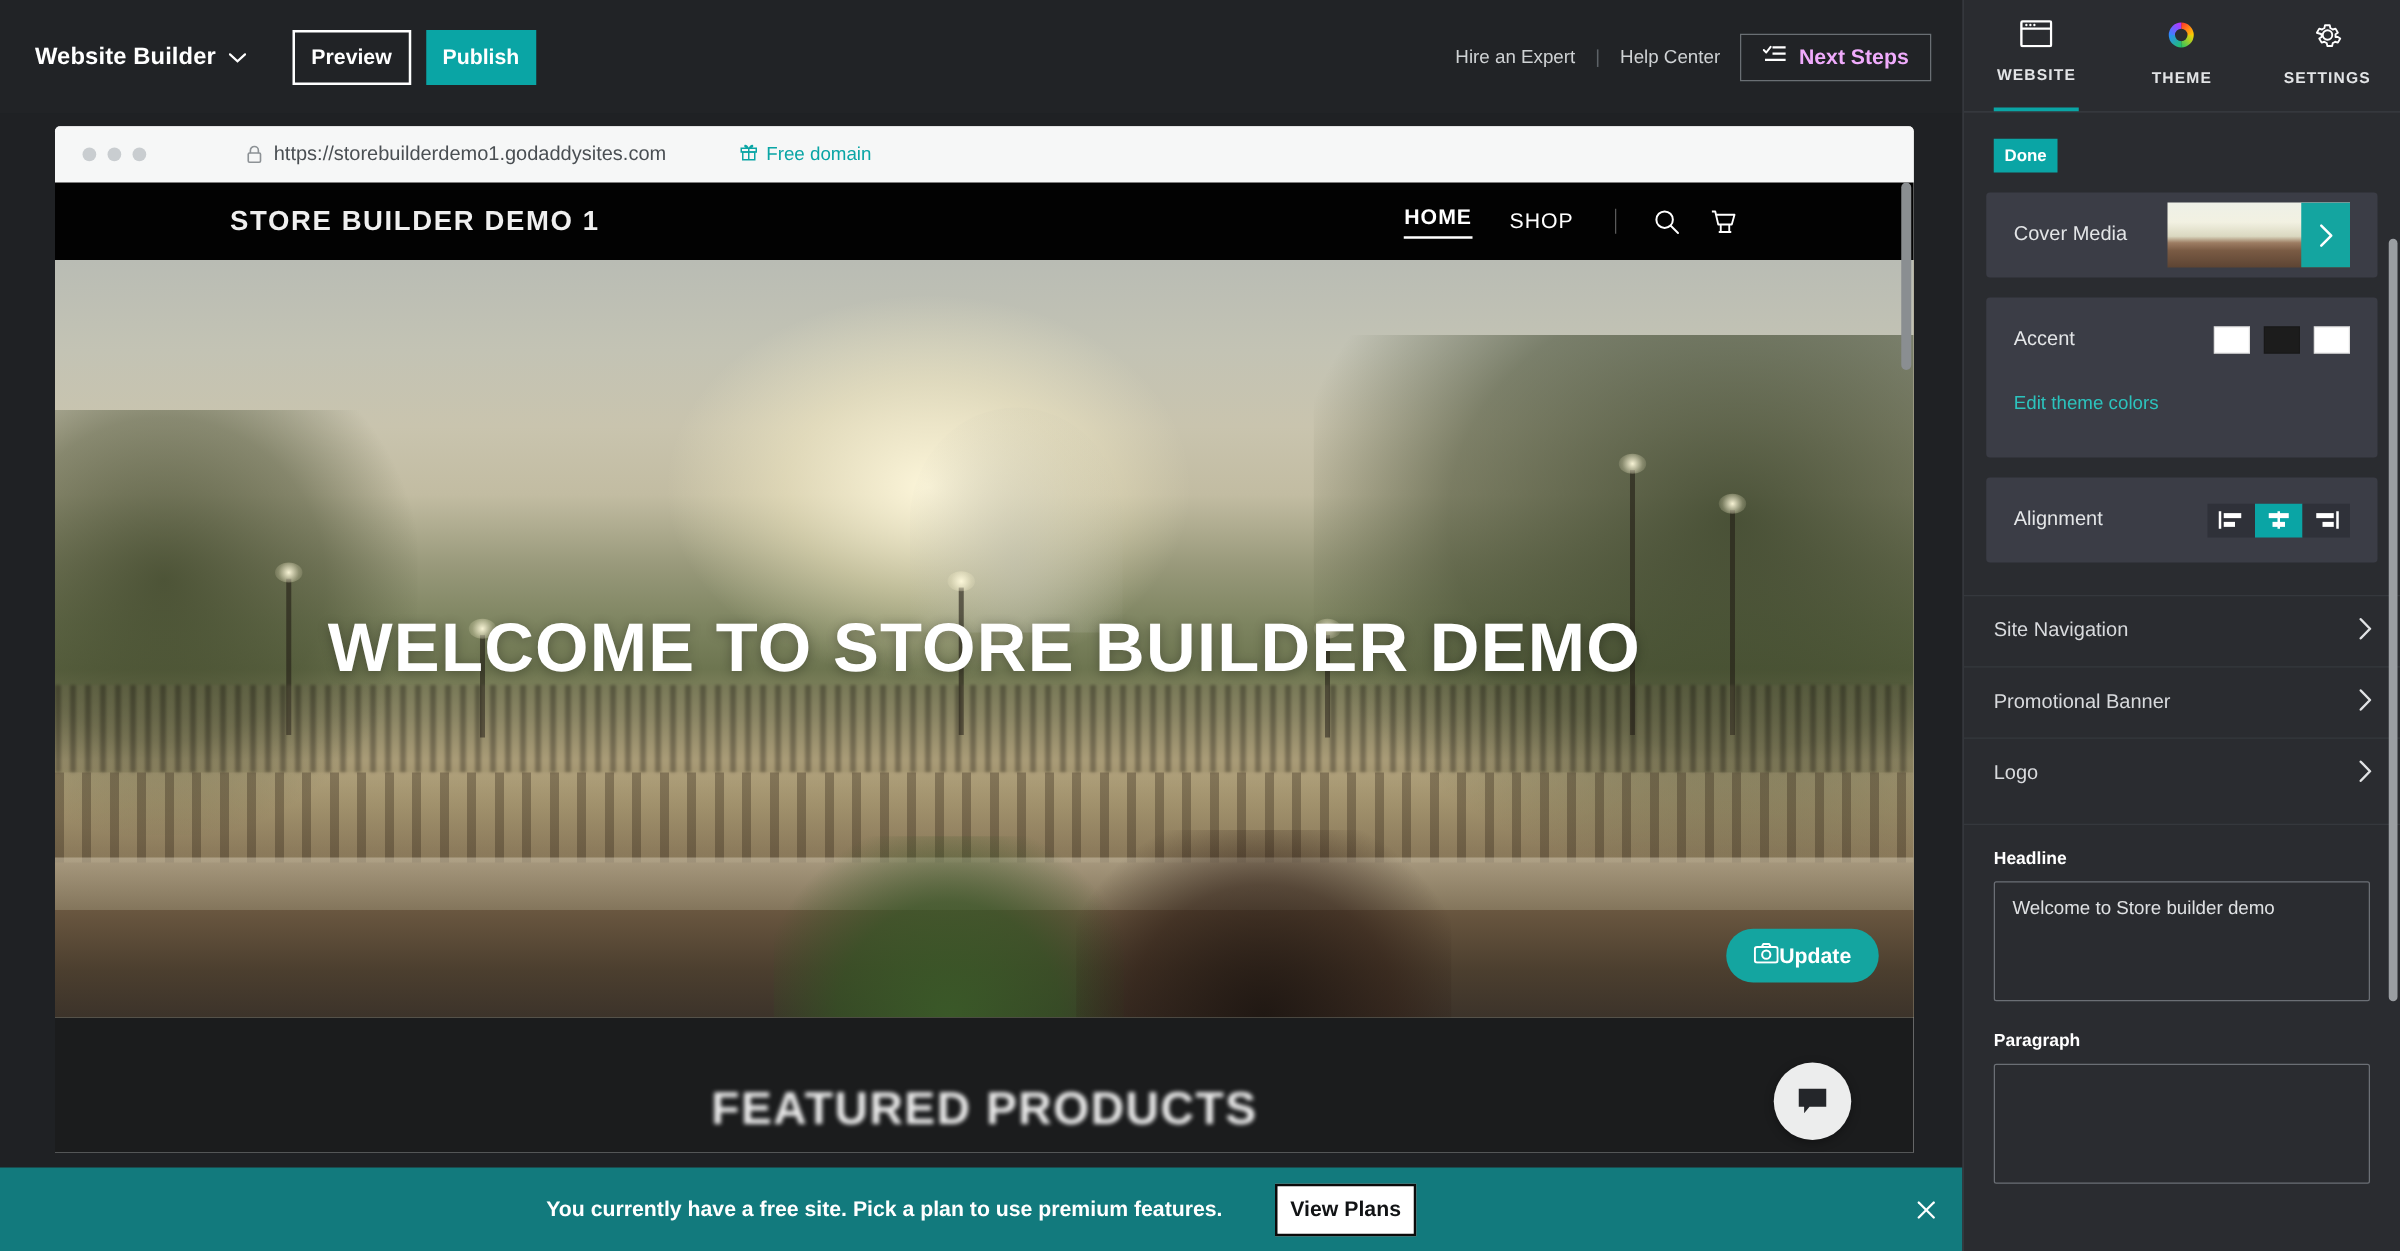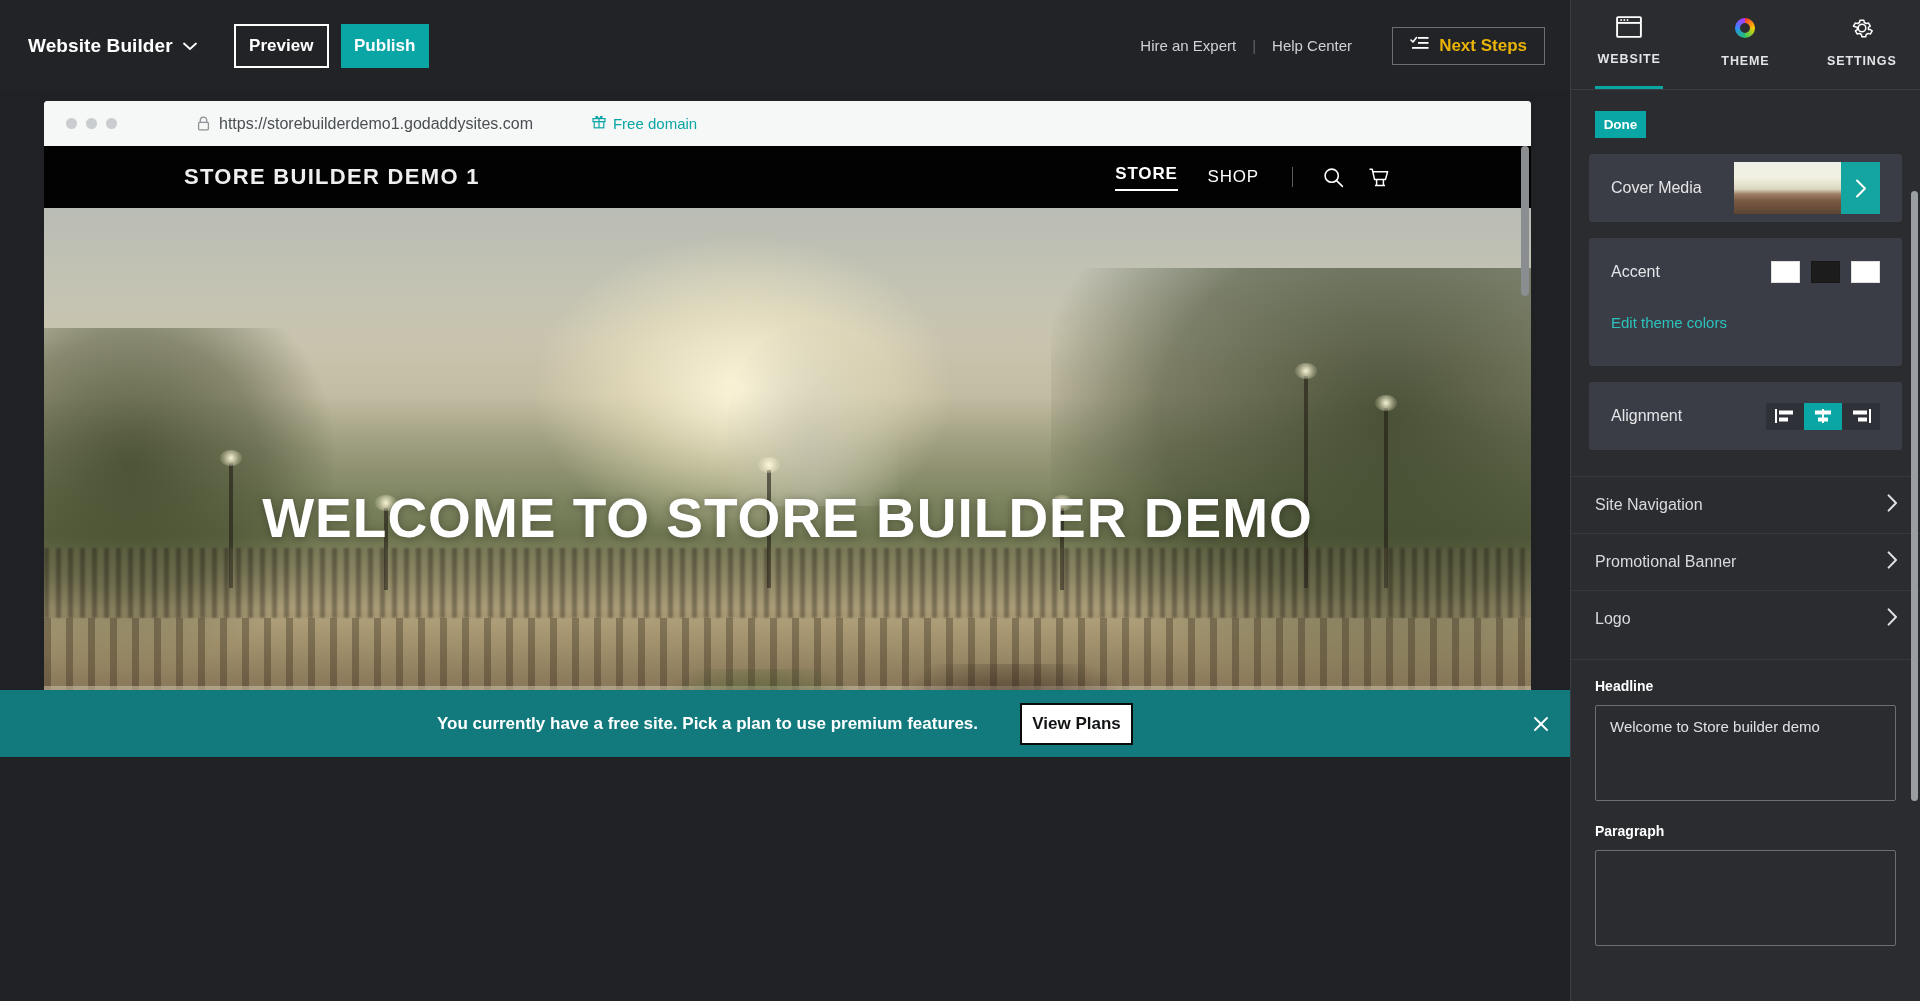--- a/index.html
+++ b/index.html
@@ -4,21 +4,21 @@
 <title>Website Builder</title>
 <style>
   * { box-sizing: border-box; margin: 0; padding: 0; }
   html, body {
     width: 1920px; height: 1001px;
     overflow: hidden;
     background: #1f2124;
     font-family: "Liberation Sans", sans-serif;
     -webkit-font-smoothing: antialiased;
   }
-  #app { position: relative; width: 1920px; height: 757px; }
+  #app { position: relative; width: 1920px; height: 1001px; }
 
   
   .topbar {
     position: absolute; top: 0; left: 0;
     width: 1570px; height: 91px;
     background: #212326;
     display: flex; align-items: center;
   }
   .brand-group {
     display: flex; align-items: center; gap: 10px;
@@ -57,25 +57,25 @@
     display: flex; align-items: center;
   }
   .tb-link {
     color: #cfd2d4; font-size: 15px; text-decoration: none;
     cursor: pointer; white-space: nowrap;
   }
   .tb-sep {
     color: #5d6267; margin: 0 16px; font-size: 15px;
   }
   .next-steps-btn {
-    margin-left: 40px;
+    margin-left: 16px;
     height: 38px; padding: 0 17px;
     border: 1px solid #6a6f74;
     background: transparent;
-    color: #eab308; font-size: 17px; font-weight: bold;
+    color: #f0abfc; font-size: 17px; font-weight: bold;
     display: flex; align-items: center; gap: 10px;
     cursor: pointer;
   }
 
   
   .canvas {
     position: absolute;
     left: 0; top: 91px;
     width: 1570px; bottom: 0;
     background: #1f2124;
@@ -485,21 +485,21 @@
             </svg>
           </span>
           <span class="free-domain-text">Free domain</span>
         </div>
       </div>
 
       <div class="site-header">
         <div class="site-logo">STORE BUILDER DEMO 1</div>
         <div class="site-nav">
           <div class="nav-item active">
-            <span>STORE</span>
+            <span>HOME</span>
             <span class="nav-underline"></span>
           </div>
           <div class="nav-item">
             <span>SHOP</span>
           </div>
           <span class="nav-divider"></span>
           <span class="nav-icon">
             <svg width="21" height="21" viewBox="0 0 21 21">
               <circle cx="8.7" cy="8.7" r="6.6" stroke="#ffffff" stroke-width="1.6" fill="none"></circle>
               <line x1="13.6" y1="13.6" x2="19.4" y2="19.4" stroke="#ffffff" stroke-width="1.6" stroke-linecap="round"></line>

